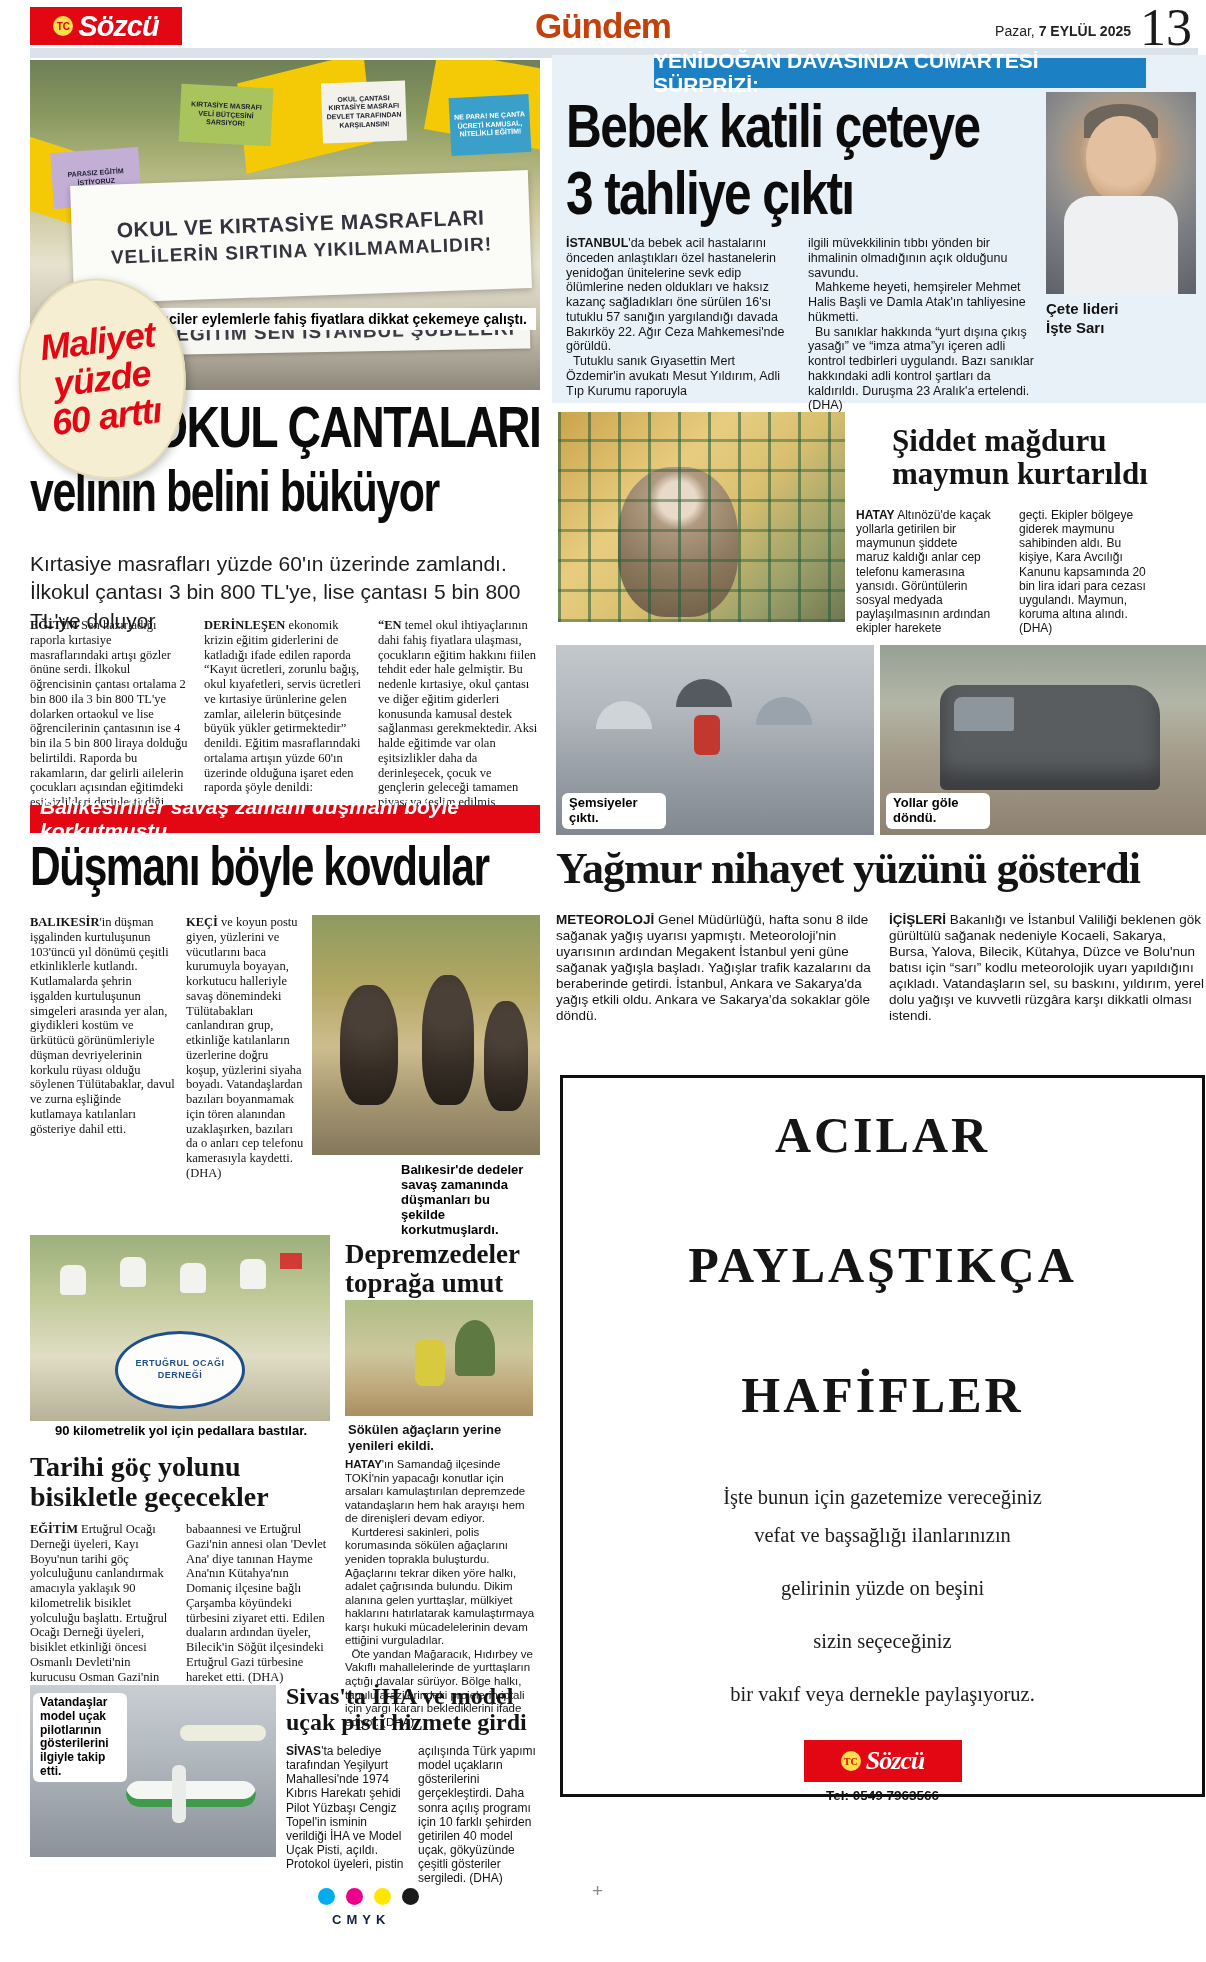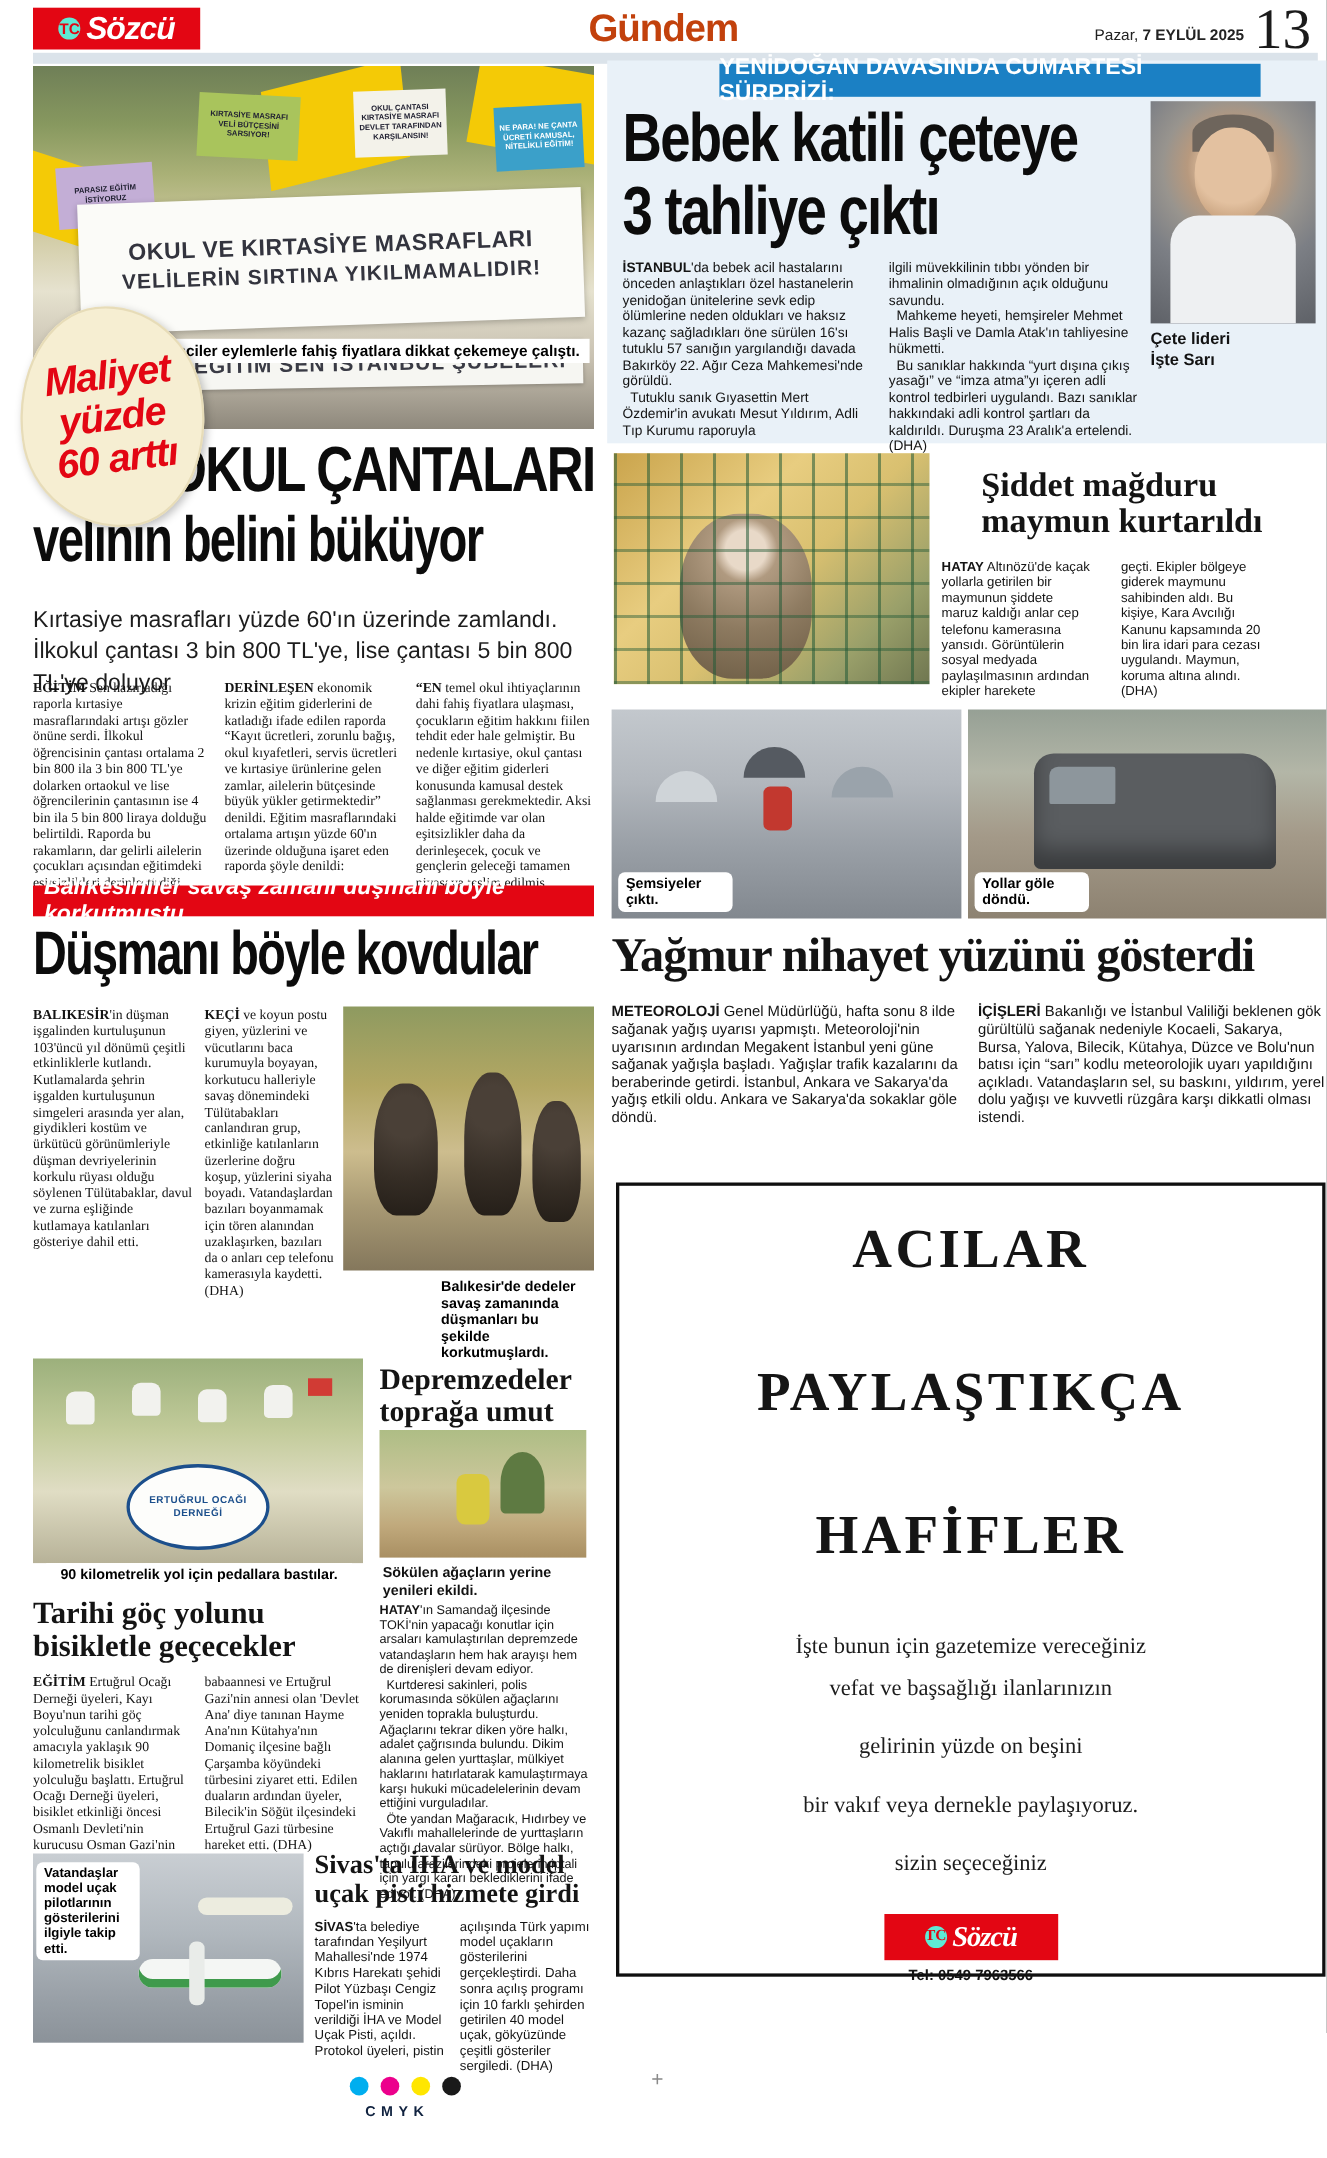--- a/index.html
+++ b/index.html
@@ -7,21 +7,21 @@
   .page {
     position:relative; width:1206px; height:1962px; margin:0 auto;
     background:#ffffff; overflow:hidden;
     font-family:"Liberation Sans", sans-serif; color:#121212;
   }
   .abs { position:absolute; }
 
   
   .logo { position:absolute; background:#e30613; display:flex; align-items:center; justify-content:center; gap:5px; }
   .logo-text { color:#fff; font-weight:bold; font-style:italic; font-size:29px; letter-spacing:-1px; }
-  .logo-tc { width:20px; height:20px; background:#5eead4; color:#e30613; border-radius:50%; font-size:14px; font-weight:bold; display:flex; align-items:center; justify-content:center; }
+  .logo-tc { width:20px; height:20px; background:#fde047; color:#e30613; border-radius:50%; font-size:10px; font-weight:bold; display:flex; align-items:center; justify-content:center; }
   .section-title { position:absolute; left:0; right:0; top:6px; text-align:center; color:#c2410c; font-size:35px; font-weight:bold; letter-spacing:-1px; }
   .dateline { position:absolute; right:75px; top:23px; font-size:14px; color:#222; }
   .pageno { position:absolute; right:14px; top:-2px; font-size:52px; font-family:"Liberation Serif", serif; color:#1a1a1a; }
   .hrule { position:absolute; left:30px; right:8px; top:48px; height:10px; background:#dbe3ea; }
 
   
   .photo { position:absolute; overflow:hidden; }
   .pcap { position:absolute; background:#fff; border-radius:6px; padding:3px 7px; font-weight:bold; font-size:13px; line-height:1.15; color:#000; }
   .cond { position:absolute; font-weight:bold; color:#0c0c0c; letter-spacing:-2px; white-space:nowrap; transform-origin:left top; line-height:1; }
   .hser { position:absolute; font-family:"Liberation Serif", serif; font-weight:bold; color:#141414; line-height:1.08; }
@@ -283,22 +283,22 @@
     <p class="col bt bsans"><span>açılışında Türk yapımı model uçakların gösterilerini gerçekleştirdi. Daha sonra açılış programı için 10 farklı şehirden getirilen 40 model uçak, gökyüzünde çeşitli gösteriler sergiledi. (DHA)</span></p>
   </div>
 
   <div class="adbox">
     <div class="ad-big" style="margin-top:28px">ACILAR</div>
     <div class="ad-big" style="margin-top:72px">PAYLAŞTIKÇA</div>
     <div class="ad-big" style="margin-top:72px">HAFİFLER</div>
     <div class="ad-line" style="margin-top:62px">İşte bunun için gazetemize vereceğiniz</div>
     <div class="ad-line" style="margin-top:15px">vefat ve başsağlığı ilanlarınızın</div>
     <div class="ad-line" style="margin-top:30px">gelirinin yüzde on beşini</div>
+    <div class="ad-line" style="margin-top:30px">sizin seçeceğiniz</div>
     <div class="ad-line" style="margin-top:30px">bir vakıf veya dernekle paylaşıyoruz.</div>
-    <div class="ad-line" style="margin-top:30px">sizin seçeceğiniz</div>
     <div class="ad-logo">
       <span class="logo-tc">TC</span>
       <span class="logo-text" style="font-size:26px">Sözcü</span>
     </div>
     <div class="ad-tel">Tel: 0549 7963566</div>
   </div>
 
   <div class="dots">
     <div class="dot" style="background:#00aeef"></div>
     <div class="dot" style="background:#ec008c"></div>

